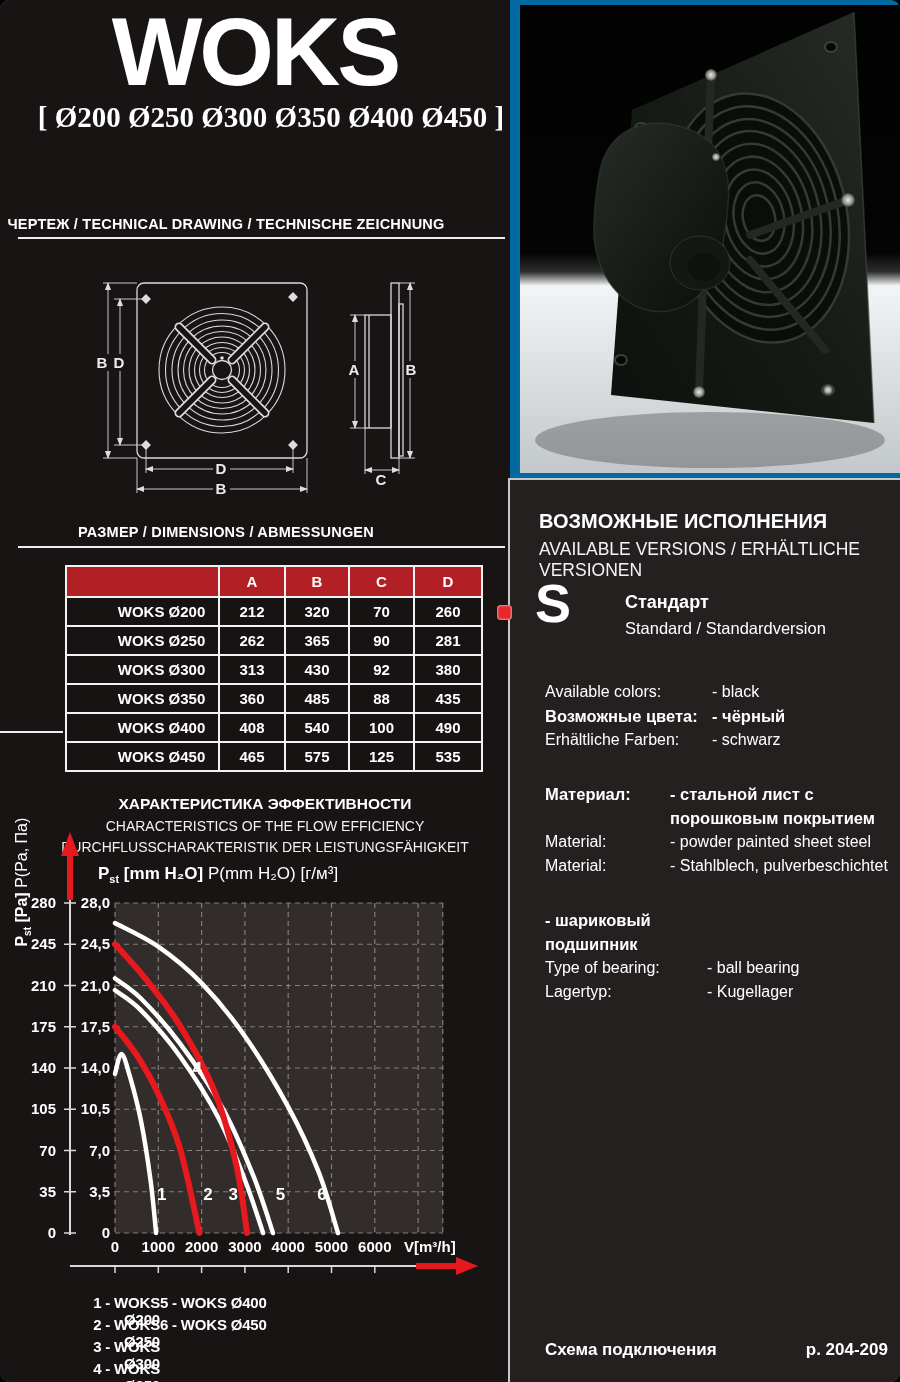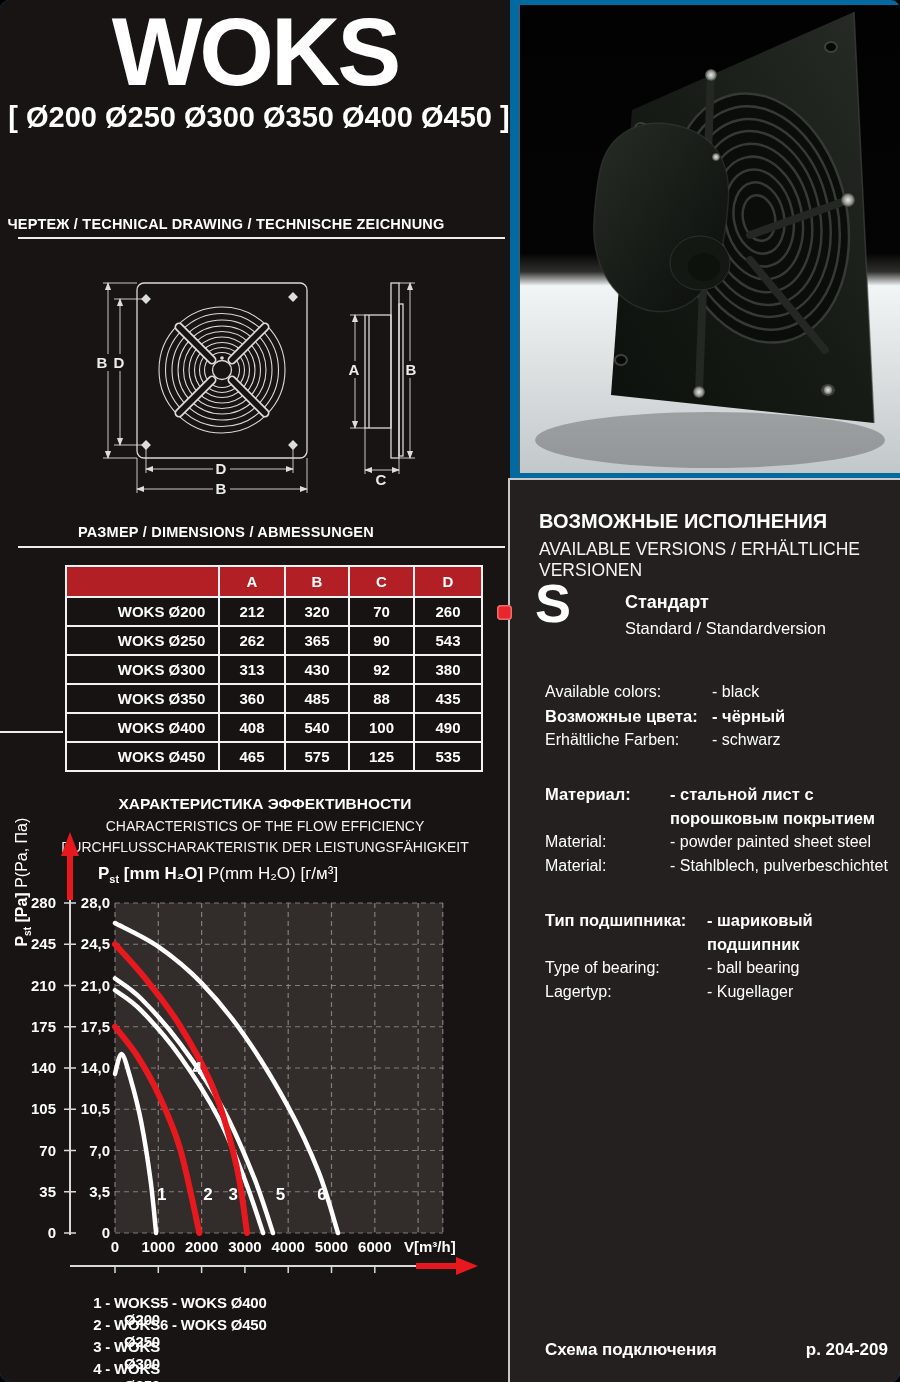--- a/index.html
+++ b/index.html
@@ -3,21 +3,21 @@
 <meta charset="utf-8">
 <style>
   html,body{margin:0;padding:0;background:#000;}
   .page{position:relative;width:900px;height:1382px;background:#0369a1;overflow:hidden;
         font-family:"Liberation Sans","DejaVu Sans",sans-serif;color:#fff;border-radius:9px;}
   .abs{position:absolute;}
   
   .left-col{left:0;top:0;width:510px;height:1382px;background:#181414;}
   .title{left:0;top:4px;width:510px;text-align:center;font-size:96px;line-height:96px;
          font-weight:700;letter-spacing:-3px;}
-  .subtitle{left:4px;top:101px;width:510px;text-align:center;font-size:29px;font-weight:700;}
+  .subtitle{left:16px;top:101px;width:510px;text-align:center;font-size:29px;font-weight:700;font-family:Liberation Serif, serif;}
   .sec-head{left:0;width:452px;text-align:center;font-size:14.5px;font-weight:700;letter-spacing:.2px;}
   .sec-line{left:18px;width:487px;height:2px;background:#ededed;}
   .short-line{left:0;top:731px;width:63px;height:2px;background:#ededed;}
   
   .dim-table{left:65px;top:565px;border-collapse:collapse;}
   .dim-table td,.dim-table th{border:2px solid #f2f2f2;color:#fff;font-size:15px;
         text-align:center;padding:0;height:27px;}
   .dim-table th{background:#b22025;font-weight:700;height:29px;}
   .dim-table td{background:#171313;font-weight:700;}
   .dim-table .c-name{width:113px;padding-left:38px;} .dim-table .c-a{width:64px;} .dim-table .c-b{width:62px;}
@@ -188,21 +188,21 @@
             <td class="c-a">212</td>
             <td class="c-b">320</td>
             <td class="c-c">70</td>
             <td class="c-d">260</td>
           </tr>
           <tr>
             <td class="c-name">WOKS Ø250</td>
             <td class="c-a">262</td>
             <td class="c-b">365</td>
             <td class="c-c">90</td>
-            <td class="c-d">543</td>
+            <td class="c-d">281</td>
           </tr>
           <tr>
             <td class="c-name">WOKS Ø300</td>
             <td class="c-a">313</td>
             <td class="c-b">430</td>
             <td class="c-c">92</td>
             <td class="c-d">380</td>
           </tr>
           <tr>
             <td class="c-name">WOKS Ø350</td>
@@ -421,21 +421,20 @@
           <span>Material:</span>
           <span>- powder painted sheet steel</span>
         </div>
         <div class="spec-row">
           <span>Material:</span>
           <span>- Stahlblech, pulverbeschichtet</span>
         </div>
       </div>
     <div class="spec-group g-bearing" id="g-bearing">
         <div class="spec-row bold">
-          <span>Тип подшипника:</span>
           <span>- шариковый подшипник</span>
         </div>
         <div class="spec-row">
           <span>Type of bearing:</span>
           <span>- ball bearing</span>
         </div>
         <div class="spec-row">
           <span>Lagertyp:</span>
           <span>- Kugellager</span>
         </div>

